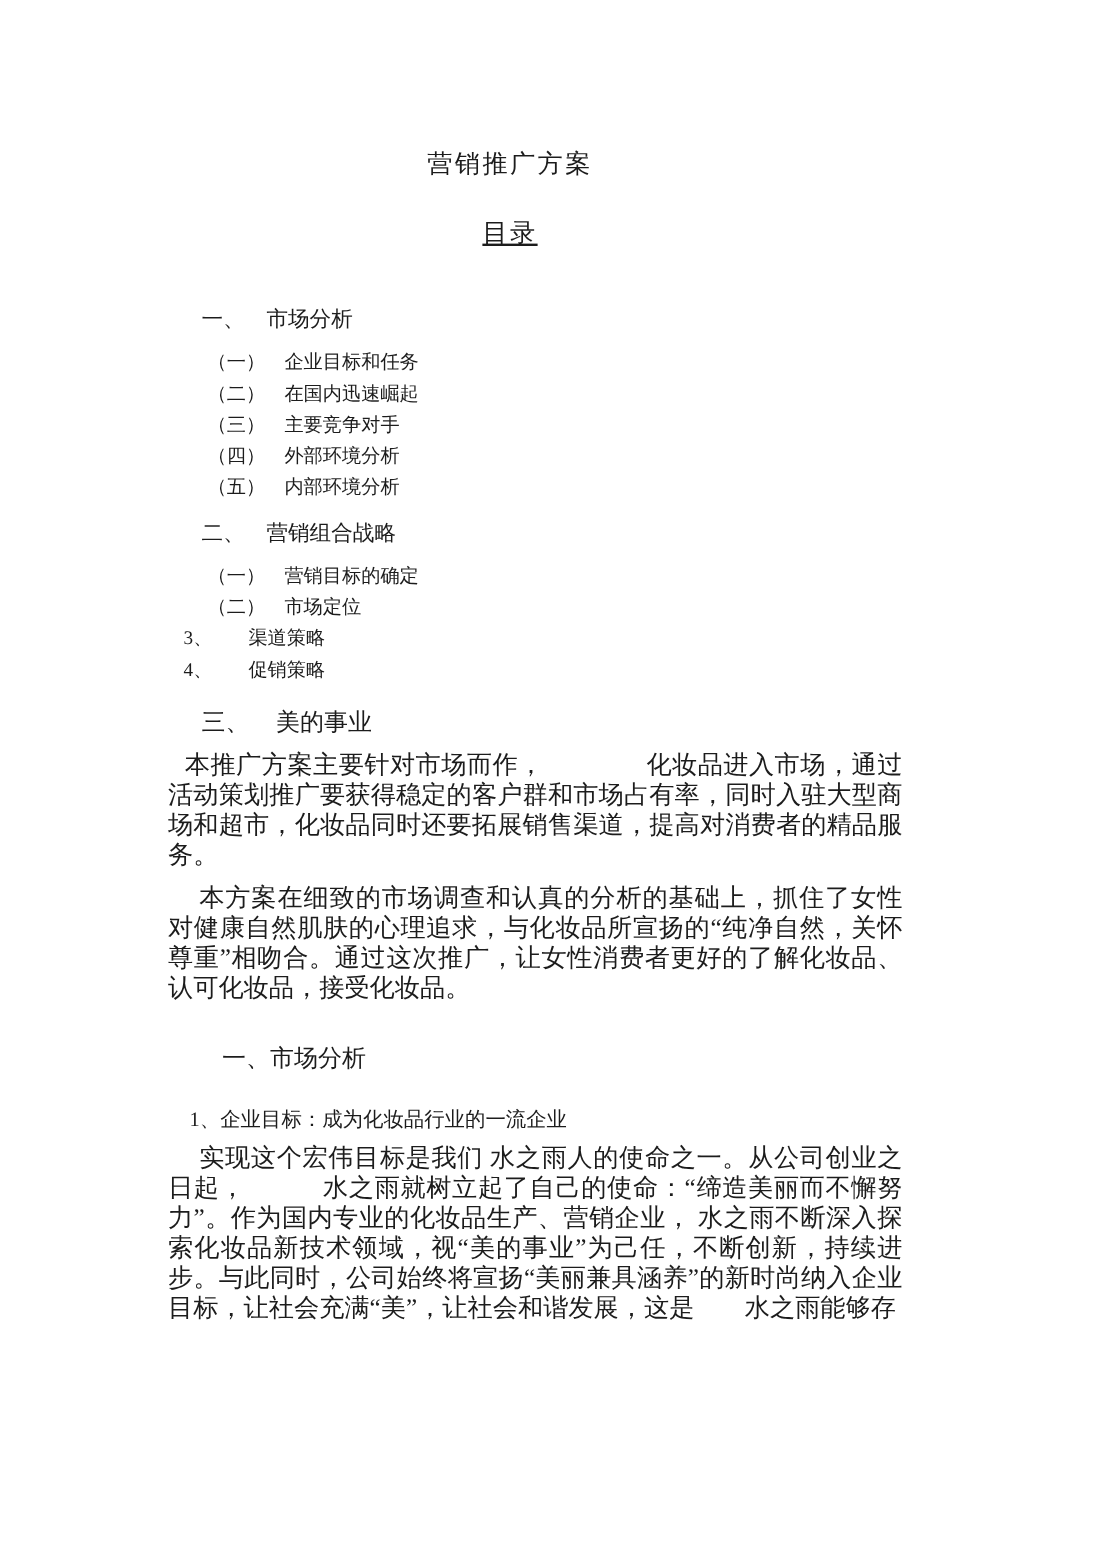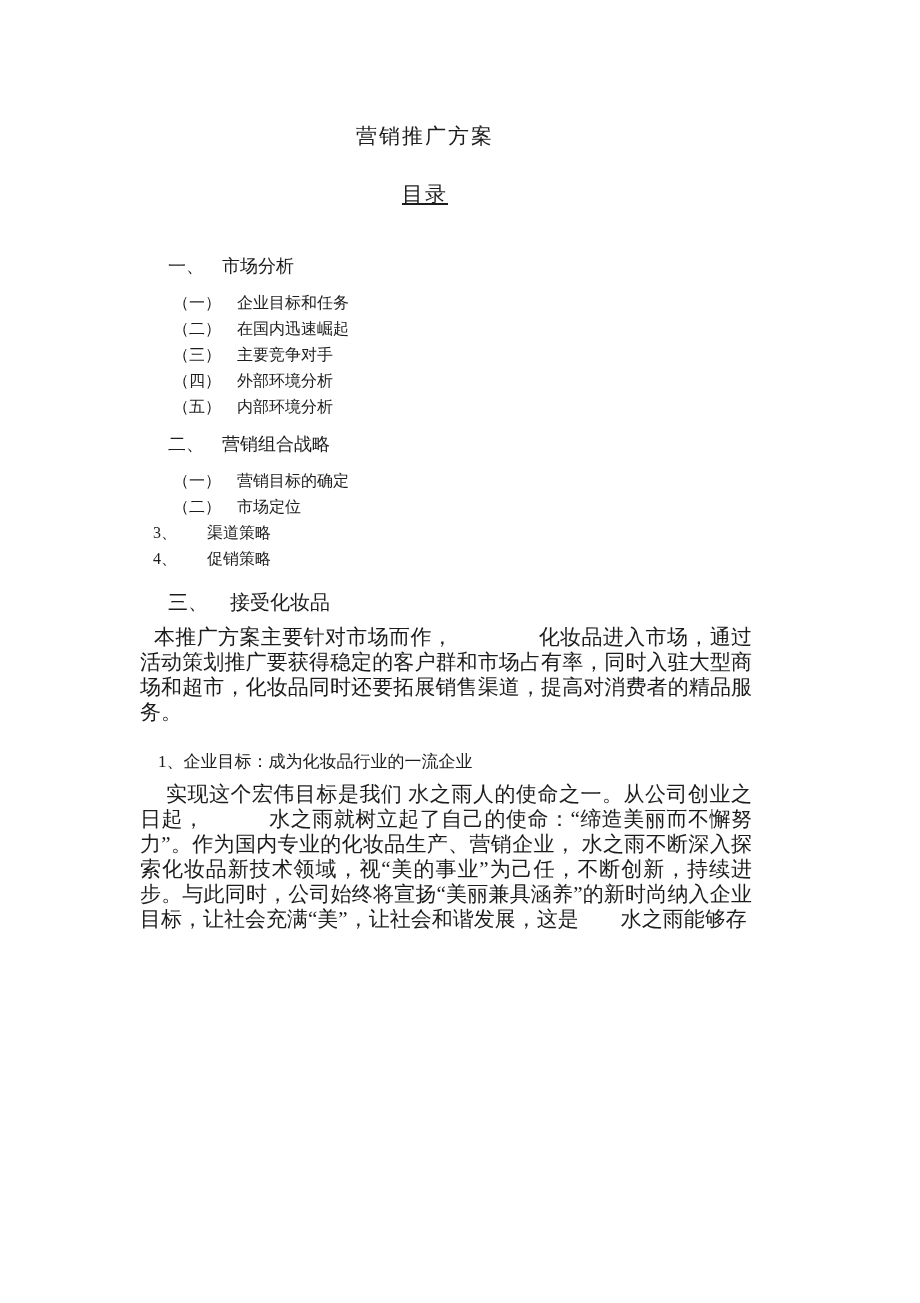--- a/index.html
+++ b/index.html
@@ -141,26 +141,28 @@
         <span class="num">3、</span>
         <span>渠道策略</span>
       </div>
       <div class="toc-item arabic">
         <span class="num">4、</span>
         <span>促销策略</span>
       </div>
 
       <div class="toc-sec-head big">
         <span class="num">三、</span>
-        <span>接受化妆品</span>
+        <span>美的事业</span>
       </div>
     </div>
 
     <p class="para indent-1">本推广方案主要针对市场而作，　　　　化妆品进入市场，通过活动策划推广要获得稳定的客户群和市场占有率，同时入驻大型商场和超市，化妆品同时还要拓展销售渠道，提高对消费者的精品服务。</p>
+    <p class="para indent-2 spacer-para">本方案在细致的市场调查和认真的分析的基础上，抓住了女性对健康自然肌肤的心理追求，与化妆品所宣扬的“纯净自然，关怀尊重”相吻合。通过这次推广，让女性消费者更好的了解化妆品、认可化妆品，接受化妆品。</p>
 
+    <div class="sec1-heading">一、市场分析</div>
 
 
 
     <div class="goal-heading">1、企业目标：成为化妆品行业的一流企业</div>
 
     <p class="para indent-2">实现这个宏伟目标是我们 水之雨人的使命之一。从公司创业之日起，　　　水之雨就树立起了自己的使命：“缔造美丽而不懈努力”。作为国内专业的化妆品生产、营销企业， 水之雨不断深入探索化妆品新技术领域，视“美的事业”为己任，不断创新，持续进步。与此同时，公司始终将宣扬“美丽兼具涵养”的新时尚纳入企业目标，让社会充满“美”，让社会和谐发展，这是　　水之雨能够存</p>
 
   </div>
 </div>
 

